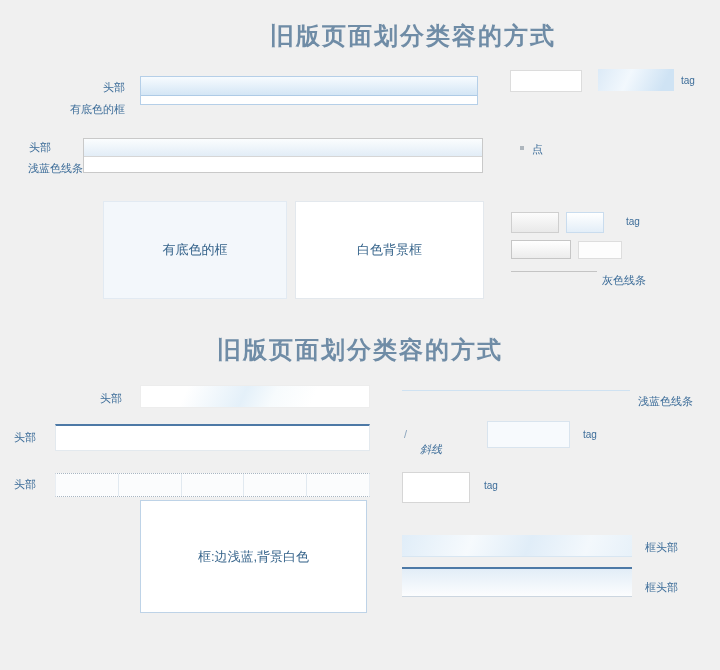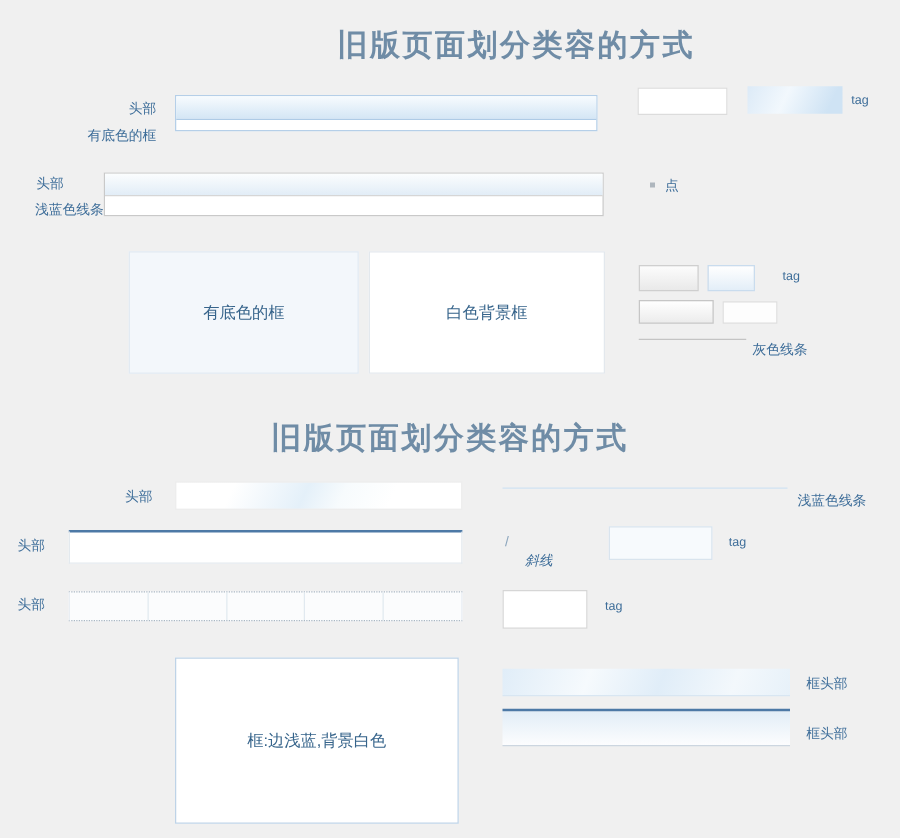--- a/index.html
+++ b/index.html
@@ -113,21 +113,21 @@
     <div class="cell"></div>
     <div class="cell"></div>
     <div class="cell"></div>
     <div class="cell"></div>
     <div class="cell"></div>
   </div>
 
   <div class="abs box-white-tag2" style="left:402px; top:472px; width:68px; height:31px;"></div>
   <div class="abs lbl tag-lbl" style="left:484px; top:479px;">tag</div>
 
-  <div class="abs main-box" style="left:140px; top:526px; width:227px; height:133px;">框:边浅蓝,背景白色</div>
+  <div class="abs main-box" style="left:140px; top:500px; width:227px; height:113px;">框:边浅蓝,背景白色</div>
 
   <div class="abs frame-hd1" style="left:402px; top:535px; width:230px; height:22px;"></div>
   <div class="abs lbl" style="left:645px; top:540px;">框头部</div>
 
   <div class="abs frame-hd2" style="left:402px; top:567px; width:230px; height:30px;"></div>
   <div class="abs lbl" style="left:645px; top:580px;">框头部</div>
 
 </div>
 
 </body></html>

